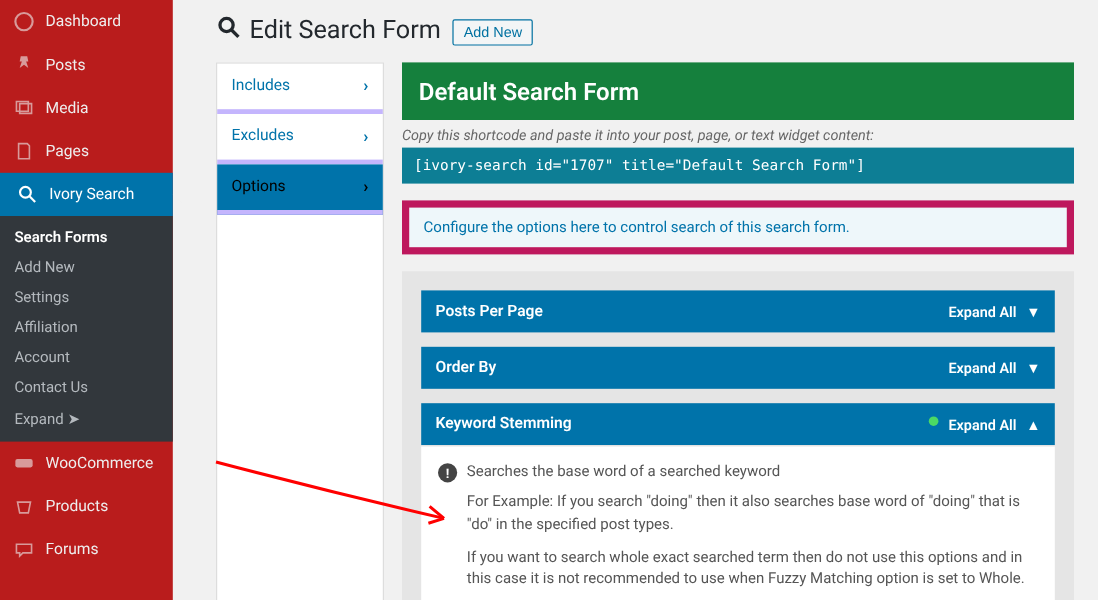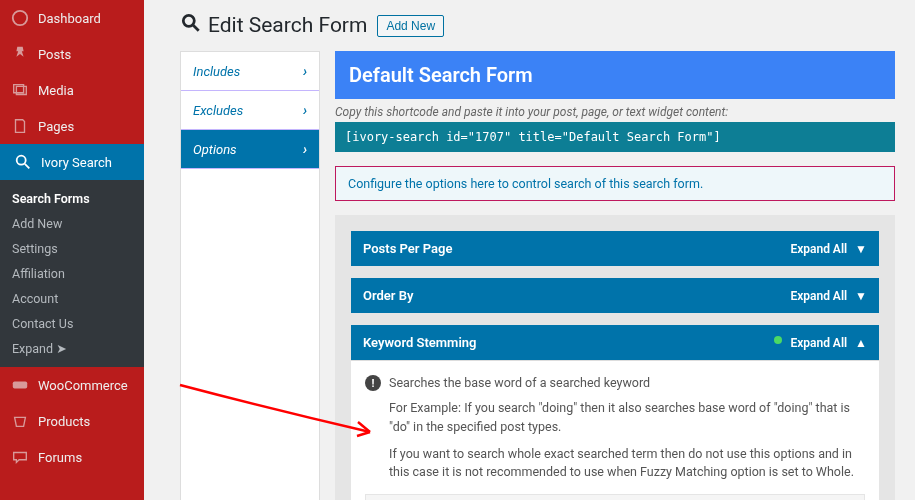--- a/index.html
+++ b/index.html
@@ -12,28 +12,28 @@
 .sidebar-sub { background: #32373c; padding: 6px 0; }
 .sidebar-sub .sub-item { padding: 5px 12px; color: #b4b9be; font-size: 12.5px; cursor: pointer; }
 .sidebar-sub .sub-item.current { color: #fff; font-weight: 600; }
 .main { margin-left: 160px; padding: 0 20px 20px 20px; height: 500px; overflow: hidden; }
 .page-title-row { display: flex; align-items: flex-end; padding: 12px 0 14px 0; }
 .page-title-row .picon { margin-right: 6px; }
 .page-title { font-size: 21px; font-weight: 400; color: #23282d; }
 .add-new-btn { margin-left: 10px; border: 1px solid #0071a1; color: #0071a1; background: #f3f5f6; padding: 3px 8px; border-radius: 2px; font-size: 12px; cursor: pointer; }
 .content-row { display: flex; gap: 15px; }
 .tabs-panel { width: 140px; background: #fff; border: 1px solid #ddd; }
-.tab-item { display: flex; justify-content: space-between; align-items: flex-end; padding: 11px 12px; border-bottom: 1px solid #c4b5fd; cursor: pointer; color: #0073aa; font-size: 13px; font-style: italic; }
-.tab-item.active { background: #0073aa; color: #ffffff; }
+.tab-item { display: flex; justify-content: space-between; align-items: flex-start; padding: 11px 12px; border-bottom: 4px solid #c4b5fd; cursor: pointer; color: #0073aa; font-size: 13px; }
+.tab-item.active { background: #0073aa; color: #000000; }
 .tab-item .chev { font-size: 14px; font-weight: 700; }
 .form-main { flex: 1; }
-.title-bar { background: #3b82f6; color: #fff; padding: 12px 14px; font-size: 20px; font-weight: 600; }
+.title-bar { background: #15803d; color: #fff; padding: 12px 14px; font-size: 20px; font-weight: 600; }
 .shortcode-hint { font-size: 12px; font-style: italic; color: #666; margin: 6px 0 3px 0; }
 .shortcode-box { background: #0d7e95; color: #fff; padding: 8px 10px; font-family: Consolas, monospace; font-size: 12px; }
-.info-bar { border: 1px solid #be185d; background: #eef7fa; color: #0073aa; padding: 9px 12px; margin-top: 14px; font-size: 12.5px; }
+.info-bar { border: 6px solid #be185d; background: #eef7fa; color: #0073aa; padding: 9px 12px; margin-top: 14px; font-size: 12.5px; }
 .options-area { background: #e5e5e5; margin-top: 14px; padding: 16px; }
 .acc-header { background: #0073aa; color: #fff; display: flex; align-items: center; justify-content: space-between; padding: 10px 12px; margin-bottom: 12px; font-weight: 600; font-size: 13px; cursor: pointer; }
 .acc-header .right { display: flex; align-items: flex-start; gap: 8px; font-size: 12px; font-weight: 600; }
 .acc-header .dot { width: 8px; height: 8px; background: #4cd964; border-radius: 50%; }
 .acc-body { background: #fff; margin: -12px 0 12px 0; padding: 14px; font-size: 12.5px; color: #555; border-top: 1px solid #ddd; }
 .acc-row1 { display: flex; align-items: flex-start; gap: 8px; }
 .info-icon { width: 16px; height: 16px; background: #444; color: #fff; border-radius: 50%; display: inline-flex; align-items: center; justify-content: center; font-size: 11px; font-weight: 700; flex-shrink: 0; }
 .acc-body p { margin: 8px 0 0 24px; line-height: 1.5; }
 .toggle-block { background: #f5f5f5; border: 1px solid #e5e5e5; padding: 12px; margin-top: 12px; }
 .arrow-svg { position: absolute; left: 175px; top: 380px; pointer-events: none; z-index: 10; }

